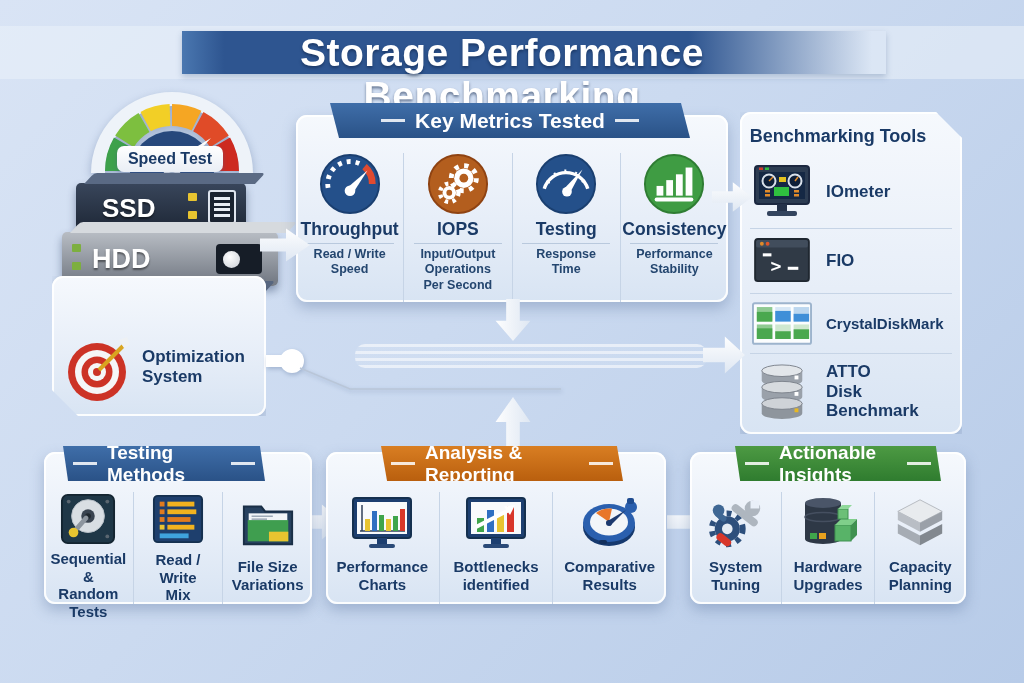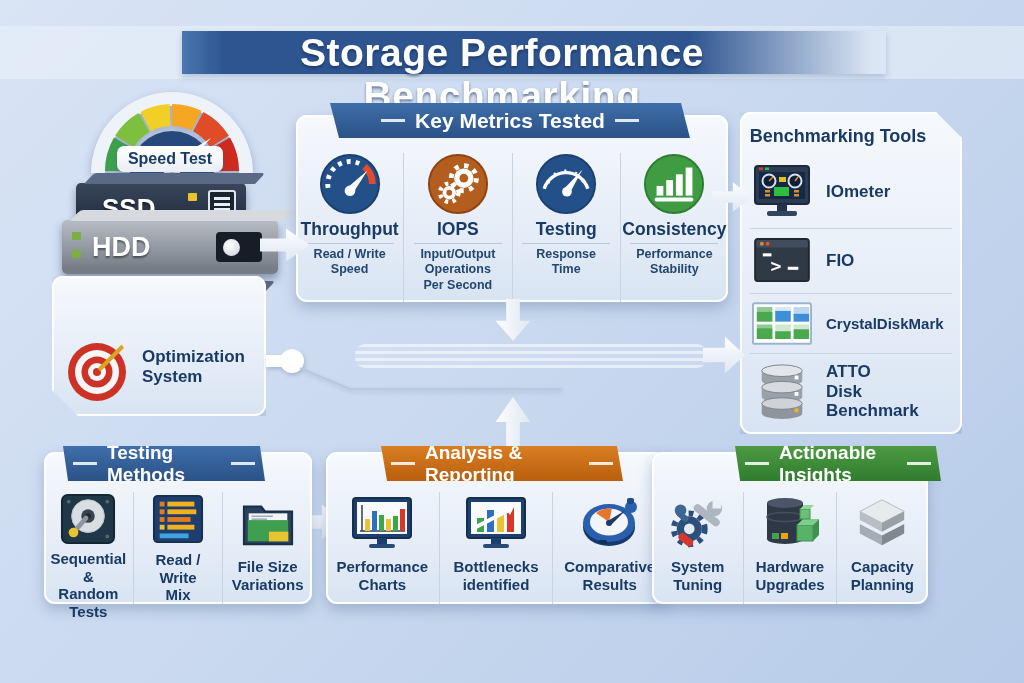--- a/index.html
+++ b/index.html
@@ -32,21 +32,21 @@
     border-radius:7px;text-align:center;line-height:26px;font-size:16px;font-weight:bold;color:#1a3a66;
     box-shadow:0 2px 4px rgba(70,95,140,.45);}
   
   .drive{position:absolute;border-radius:5px;box-shadow:0 5px 8px rgba(40,60,95,.45);}
   .drive::before{content:"";position:absolute;left:8px;right:-9px;top:-10px;height:11px;
     transform:skewX(-43deg);transform-origin:bottom left;border-radius:3px 3px 0 0;}
   .drive .drive-label{position:absolute;top:50%;transform:translateY(-50%);color:#fff;font-weight:bold;
     text-shadow:0 2px 2px rgba(0,0,0,.45);}
   .ssd{left:76px;top:183px;width:170px;height:50px;background:linear-gradient(180deg,#39465b 0%,#222c3c 80%);}
   .ssd::before{background:#5a6a84;}
-  .hdd{left:62px;top:220px;width:216px;height:54px;background:linear-gradient(180deg,#b8bdc4 0%,#777d87 90%);}
+  .hdd{left:62px;top:232px;width:216px;height:54px;background:linear-gradient(180deg,#b8bdc4 0%,#777d87 90%);}
   .hdd::before{background:#d6dade;}
   .nas{left:78px;top:291px;width:178px;height:48px;background:linear-gradient(180deg,#38455a 0%,#202a3a 80%);}
   .nas::before{background:#57667f;}
   .ssd-vents{position:absolute;right:10px;top:7px;width:28px;height:34px;border:2px solid #dfe5ee;border-radius:3px;
     display:flex;flex-direction:column;justify-content:space-evenly;padding:3px 4px;box-sizing:border-box;background:#1a2330;}
   .ssd-vents i{display:block;height:3px;background:#e8edf4;}
   .led{position:absolute;width:9px;height:8px;border-radius:1px;}
   .hdd-knob-bg{position:absolute;right:16px;top:12px;width:46px;height:30px;background:#161d27;border-radius:4px;}
   .hdd-knob{position:absolute;right:38px;top:19px;width:17px;height:17px;border-radius:50%;background:radial-gradient(circle at 40% 35%,#ffffff,#c9ced5);}
   .nas-leds{position:absolute;right:44px;top:7px;display:grid;grid-template-columns:13px 13px;grid-auto-rows:9px;gap:3px;}
@@ -84,21 +84,21 @@
     background:repeating-linear-gradient(180deg,rgba(255,255,255,.9) 0 3px,rgba(230,238,248,.25) 3px 7px);}
   .connector{position:absolute;left:266px;top:345px;filter:drop-shadow(1px 2px 2px rgba(95,120,160,.4));}
   
   .bp{display:flex;padding-top:40px;box-sizing:border-box;height:152px;top:452px;}
   .bp-col{flex:1;display:flex;flex-direction:column;align-items:center;border-right:1px solid #c6d4e6;padding:0 3px;}
   .bp-col:last-child{border-right:none;}
   .bp-ico{height:62px;display:flex;align-items:center;justify-content:center;}
   .bp-label{font-size:15px;font-weight:bold;text-align:center;line-height:1.18;margin-top:4px;}
   .bp1{left:44px;width:268px;}
   .bp2{left:326px;width:340px;}
-  .bp3{left:652px;width:276px;}
+  .bp3{left:690px;width:276px;}
   .bp1-banner{left:63px;top:446px;width:202px;font-size:19px;}
   .bp2-banner{left:381px;top:446px;width:242px;font-size:19px;}
   .bp3-banner{left:735px;top:446px;width:206px;font-size:19px;}
 </style>
 </head>
 <body>
 
 <div class="stage">
 
   <div class="title-strip"></div>

